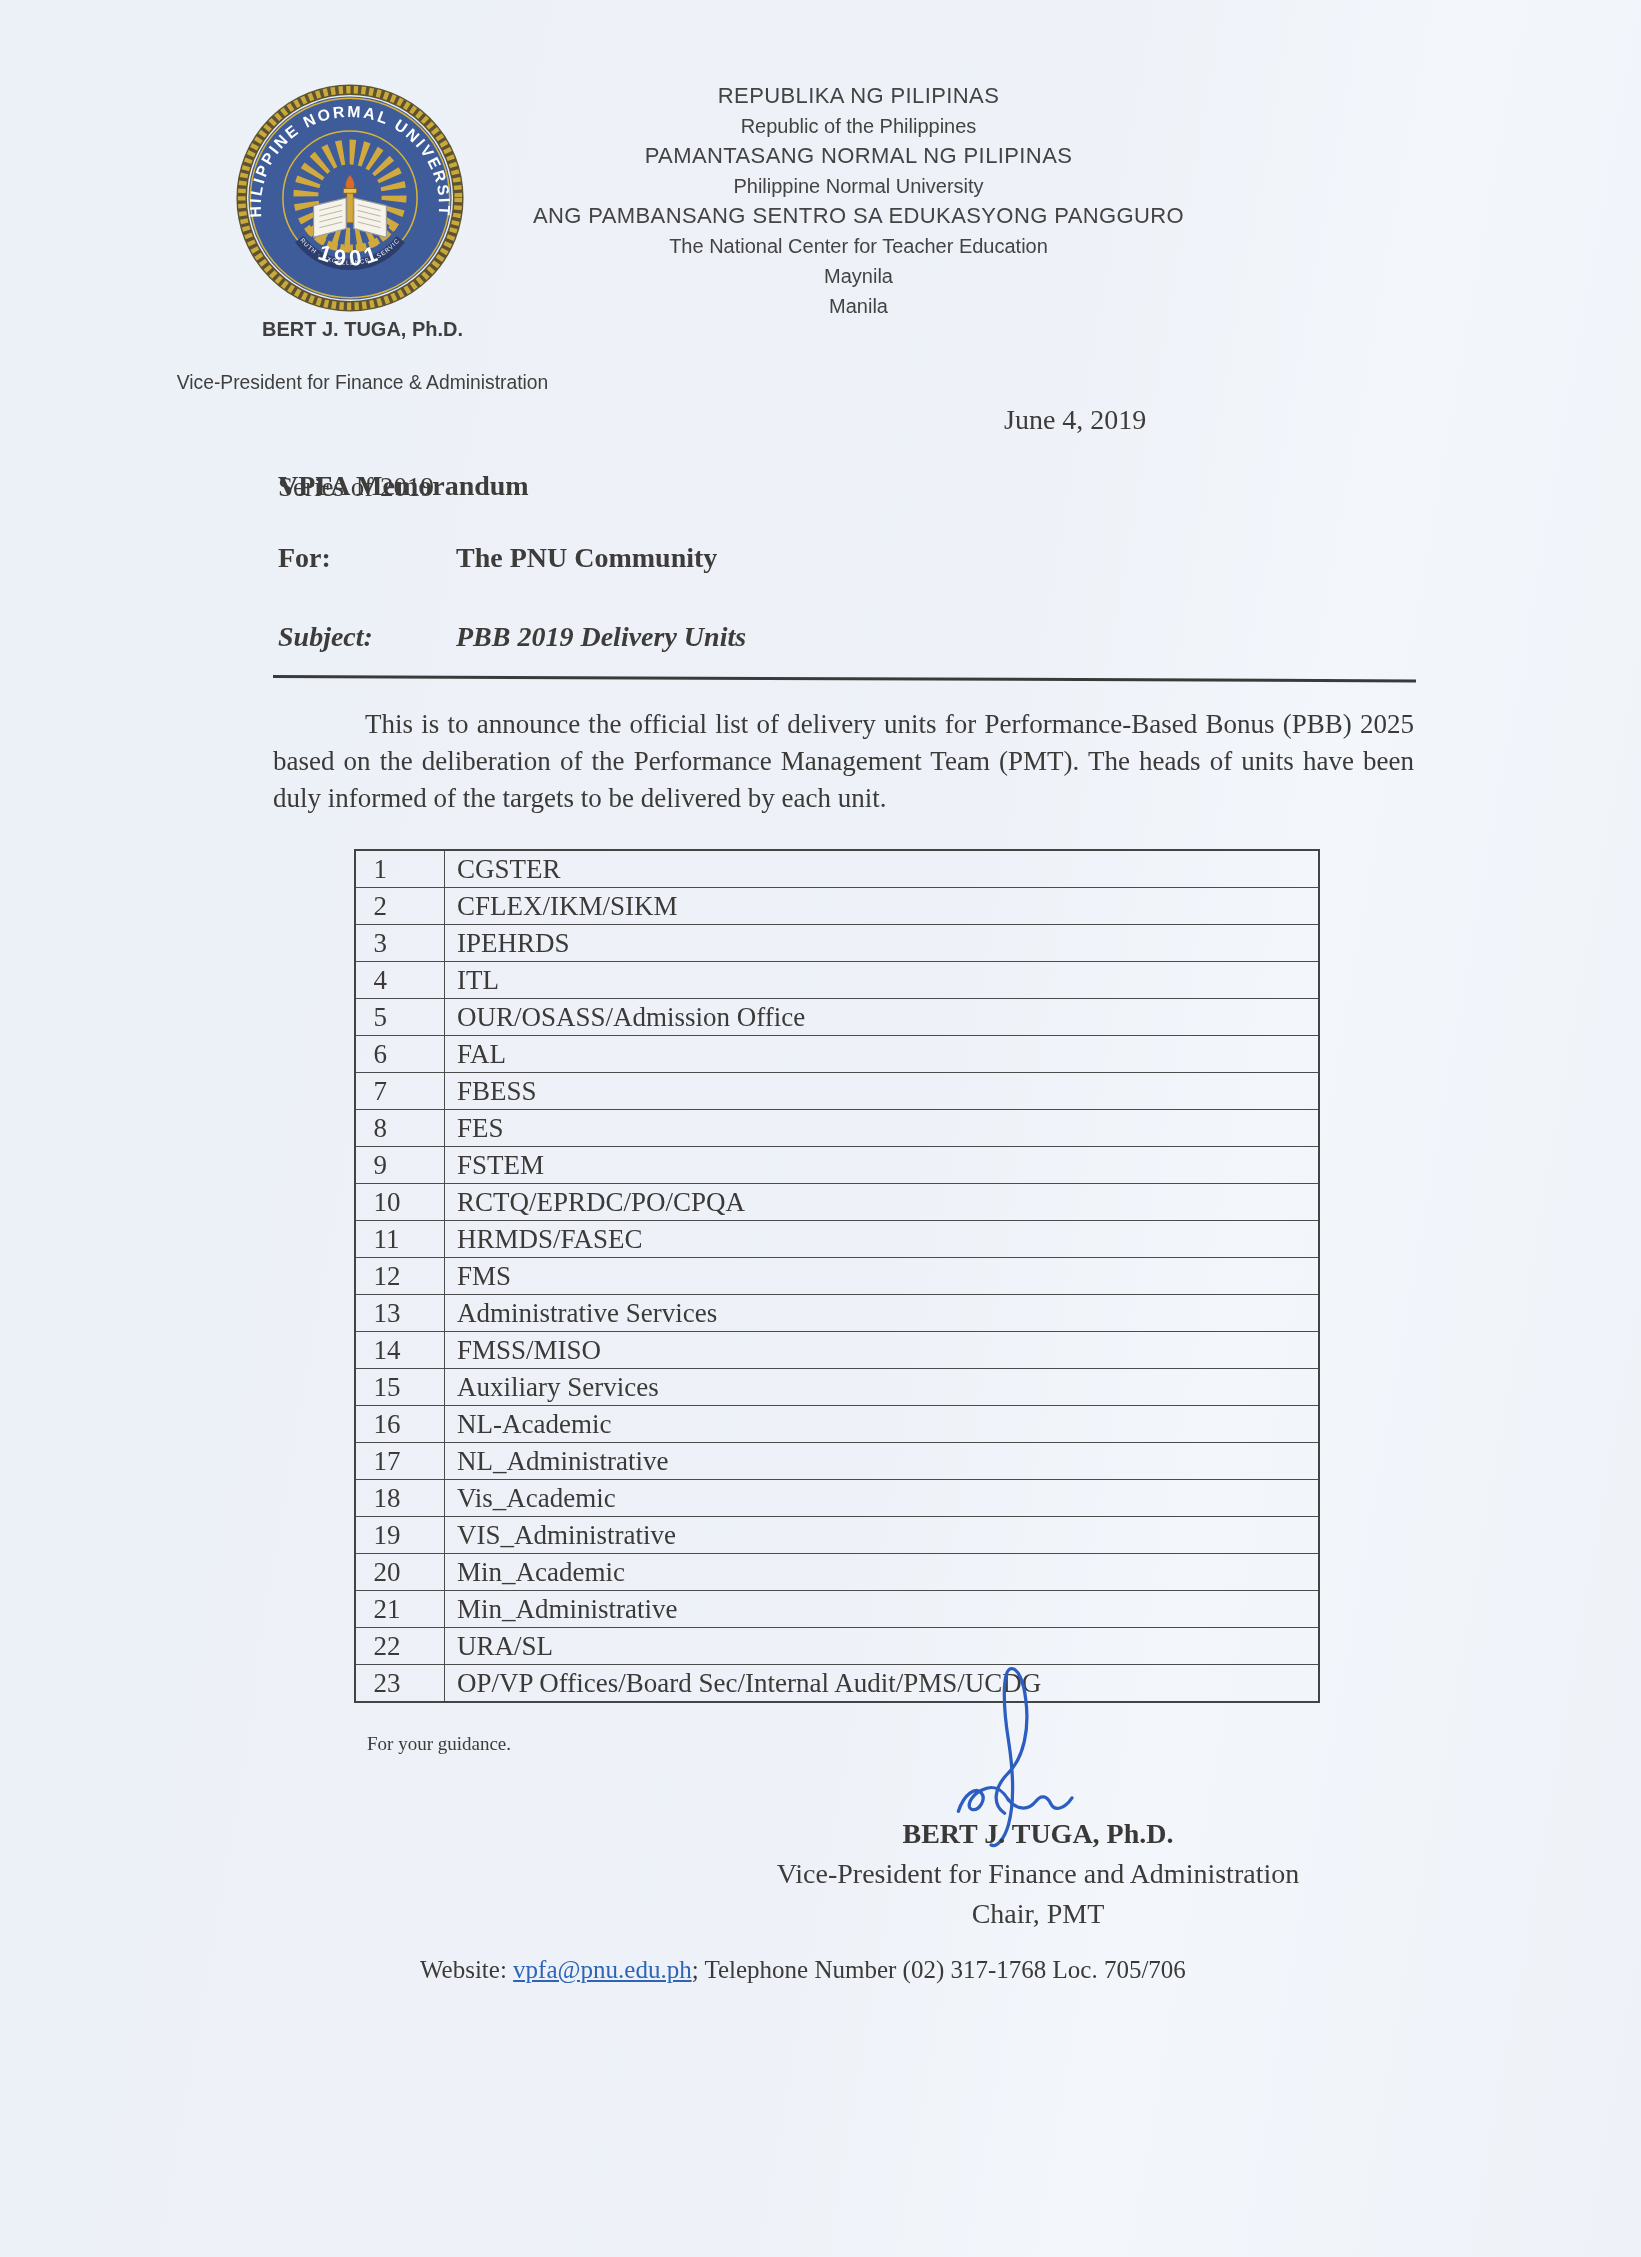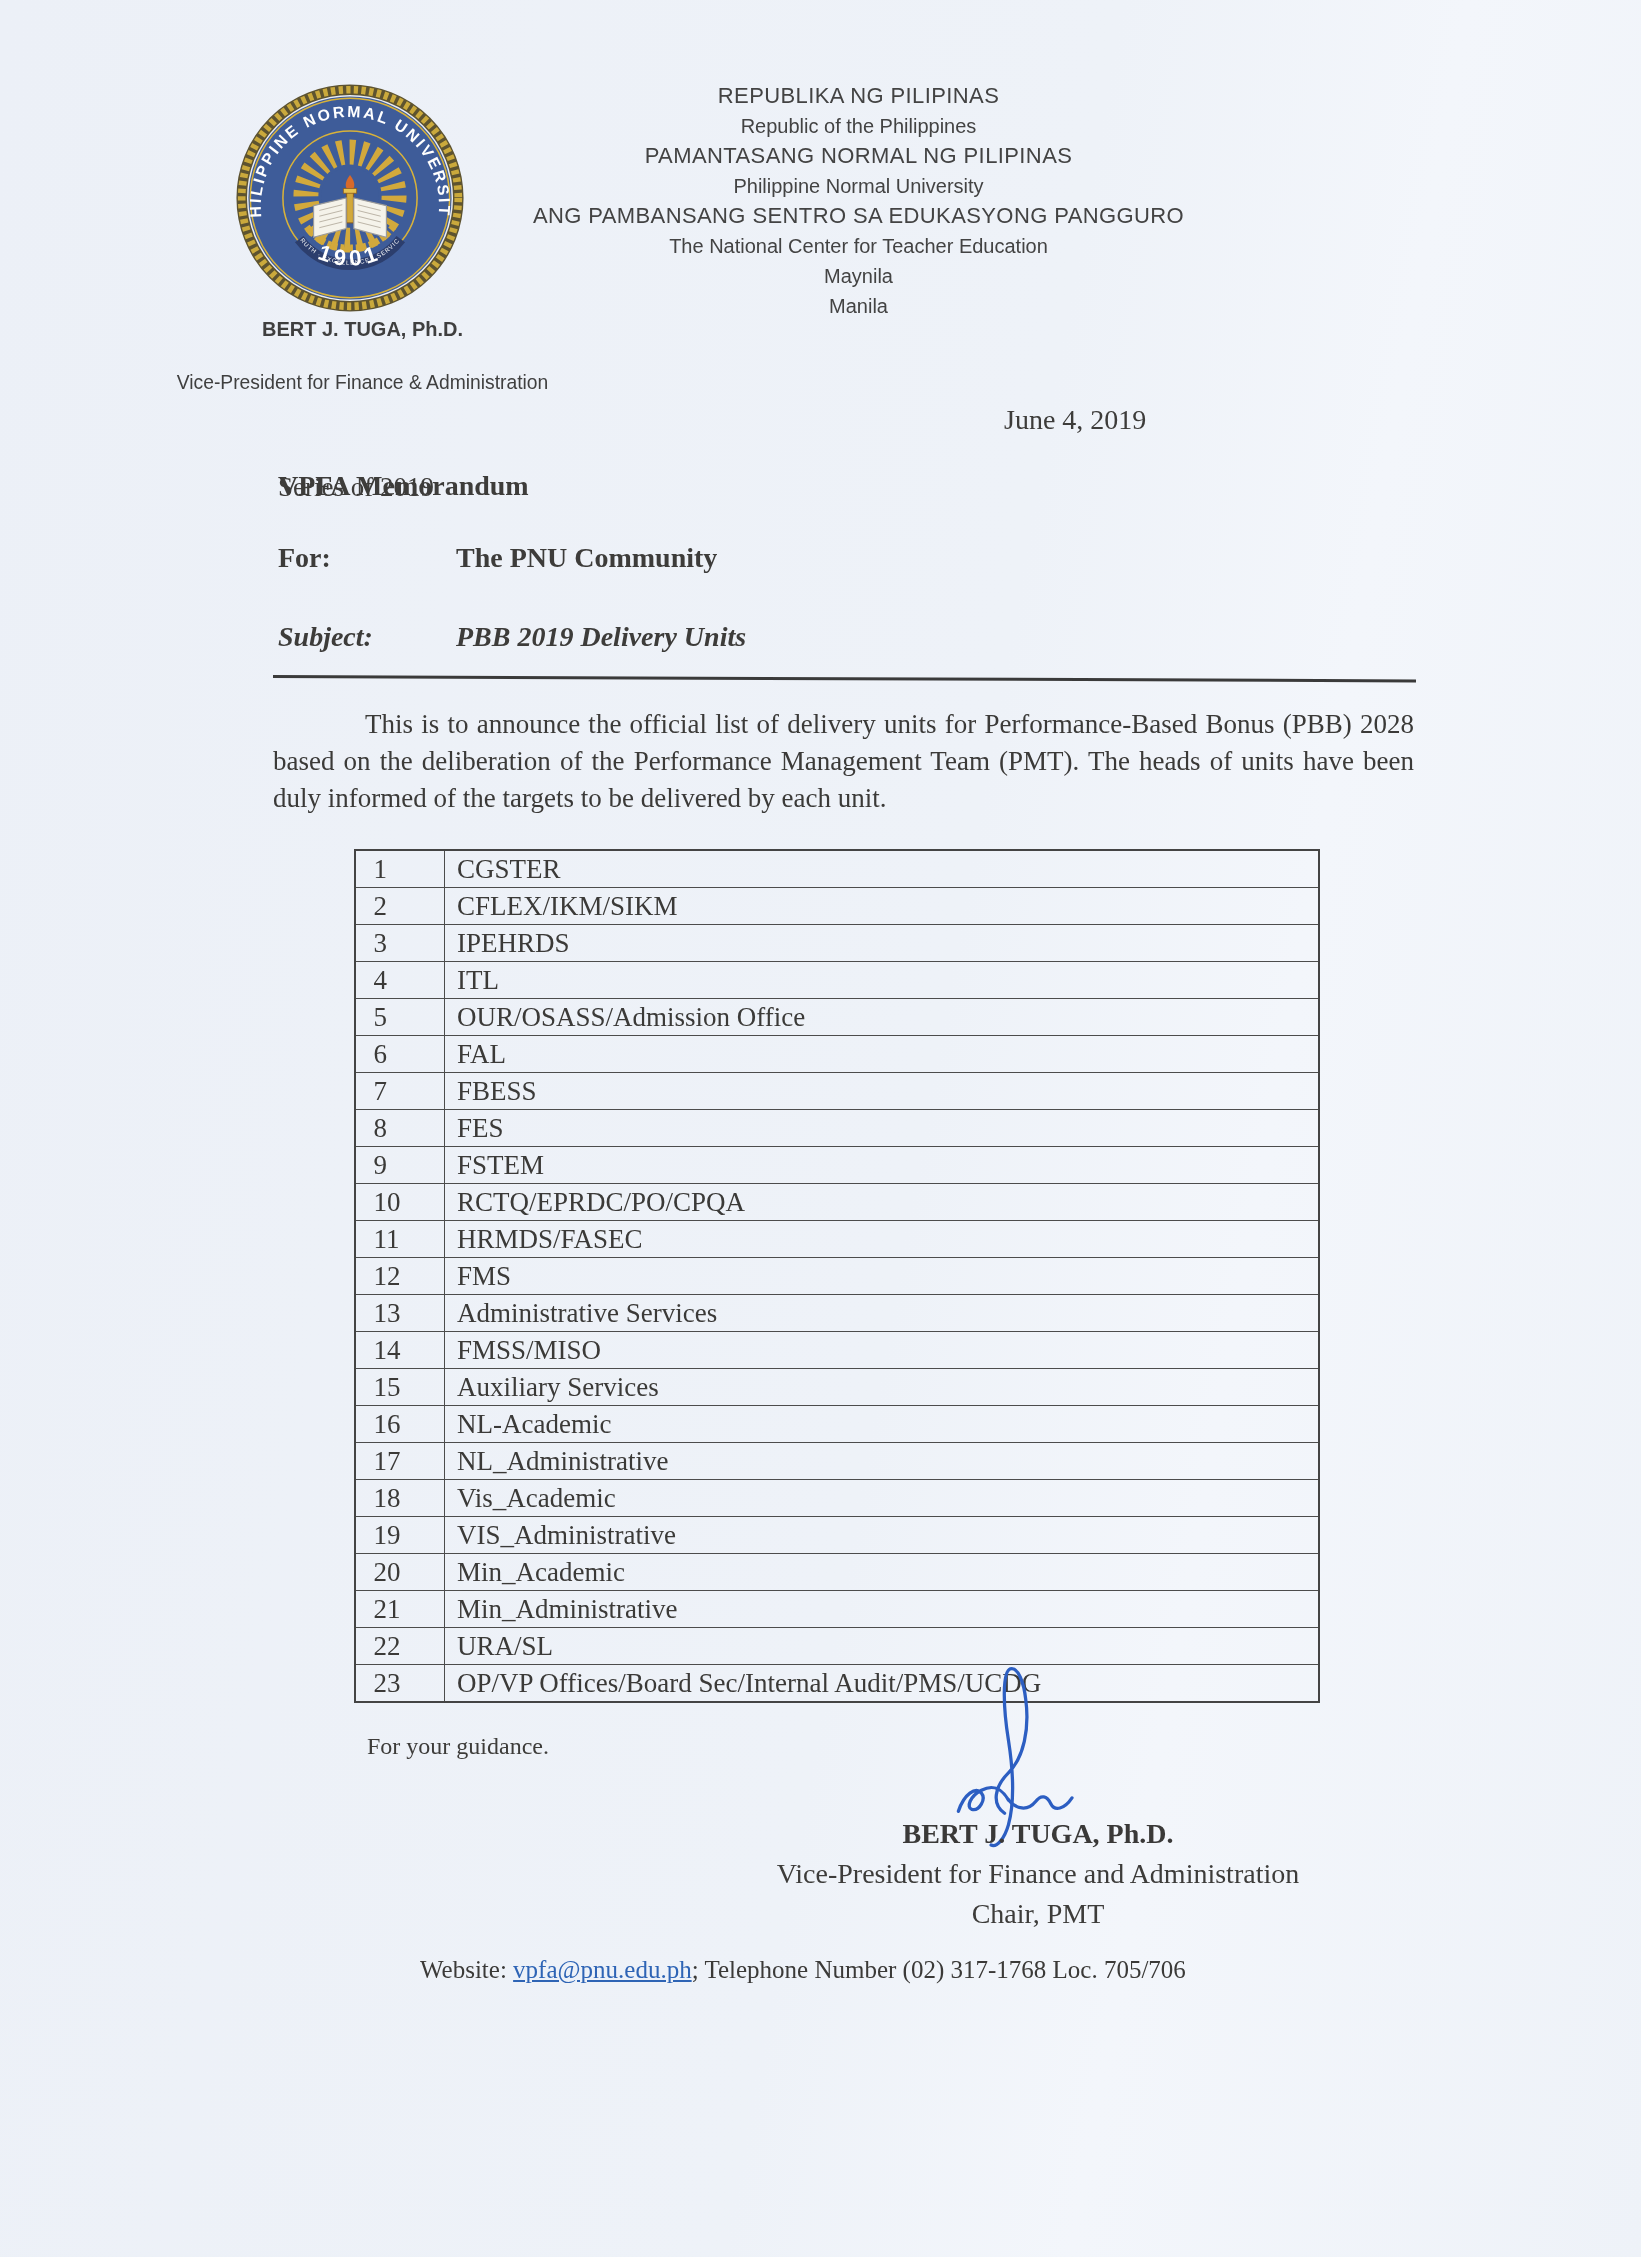--- a/index.html
+++ b/index.html
@@ -35,21 +35,21 @@
   .para{left:273px;top:706px;width:1141px;font-size:27px;line-height:37px;
     text-align:justify;text-indent:92px;color:#3b3a38;}
   
   .du-table{left:354px;top:849px;width:966px;border-collapse:collapse;
     font-size:27px;color:#3b3a38;}
   .du-table td{border:1.5px solid #4c4c4c;height:36px;padding:0;vertical-align:middle;}
   .du-table td.no{width:71px;padding-left:17.4px;}
   .du-table td.un{padding-left:11.6px;}
   .du-table{border:2.3px solid #444;}
   
-  .guidance{left:367px;top:1733px;font-size:24px;text-align:right;}
+  .guidance{left:367px;top:1733px;font-size:19px;text-align:right;}
   .sig-svg{left:941px;top:1659px;width:183px;height:193px;}
   .sig-name{left:618px;top:1818px;width:840px;text-align:center;font-size:28px;font-weight:bold;color:#3a3938;}
   .sig-title{left:618px;top:1858px;width:840px;text-align:center;font-size:28px;}
   .sig-role{left:618px;top:1898px;width:840px;text-align:center;font-size:28px;}
   .footer{left:420px;top:1956px;font-size:25px;color:#3b3a38;}
   .footer a{text-decoration:underline;}
 </style>
 </head>
 <body>
 
@@ -110,21 +110,21 @@
 
 <div class="abs date">June 4, 2019</div>
 <div class="abs memo-title">VPFA Memorandum</div>
 <div class="abs memo-series">Series of 2019</div>
 <div class="abs for-label">For:</div>
 <div class="abs for-value">The PNU Community</div>
 <div class="abs subj-label">Subject:</div>
 <div class="abs subj-value">PBB 2019 Delivery Units</div>
 <div class="abs rule"></div>
 
-<div class="abs para">This is to announce the official list of delivery units for Performance-Based Bonus (PBB) 2028 based on the deliberation of the Performance Management Team (PMT). The heads of units have been duly informed of the targets to be delivered by each unit.</div>
+<div class="abs para">This is to announce the official list of delivery units for Performance-Based Bonus (PBB) 2025 based on the deliberation of the Performance Management Team (PMT). The heads of units have been duly informed of the targets to be delivered by each unit.</div>
 
 <table class="abs du-table">
   <tbody>
       <tr>
         <td class="no">1</td>
         <td class="un">CGSTER</td>
       </tr>
       <tr>
         <td class="no">2</td>
         <td class="un">CFLEX/IKM/SIKM</td>

